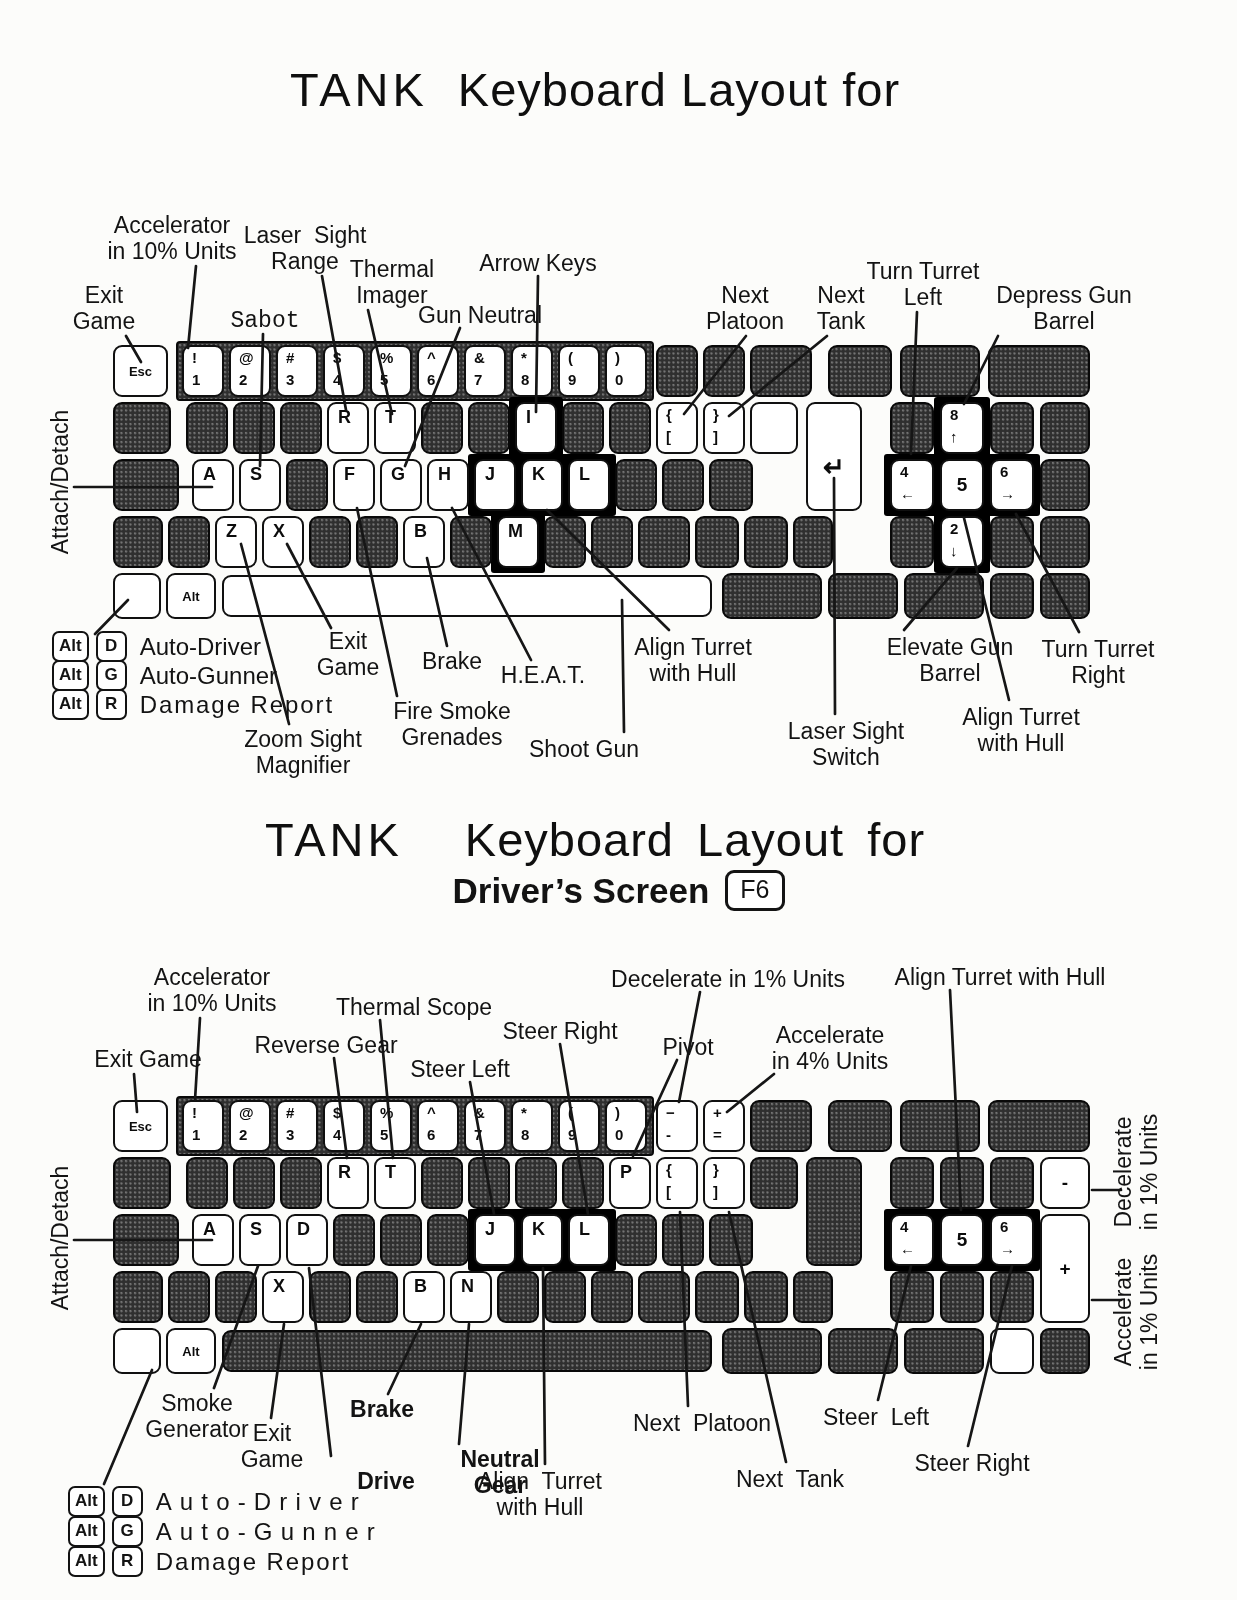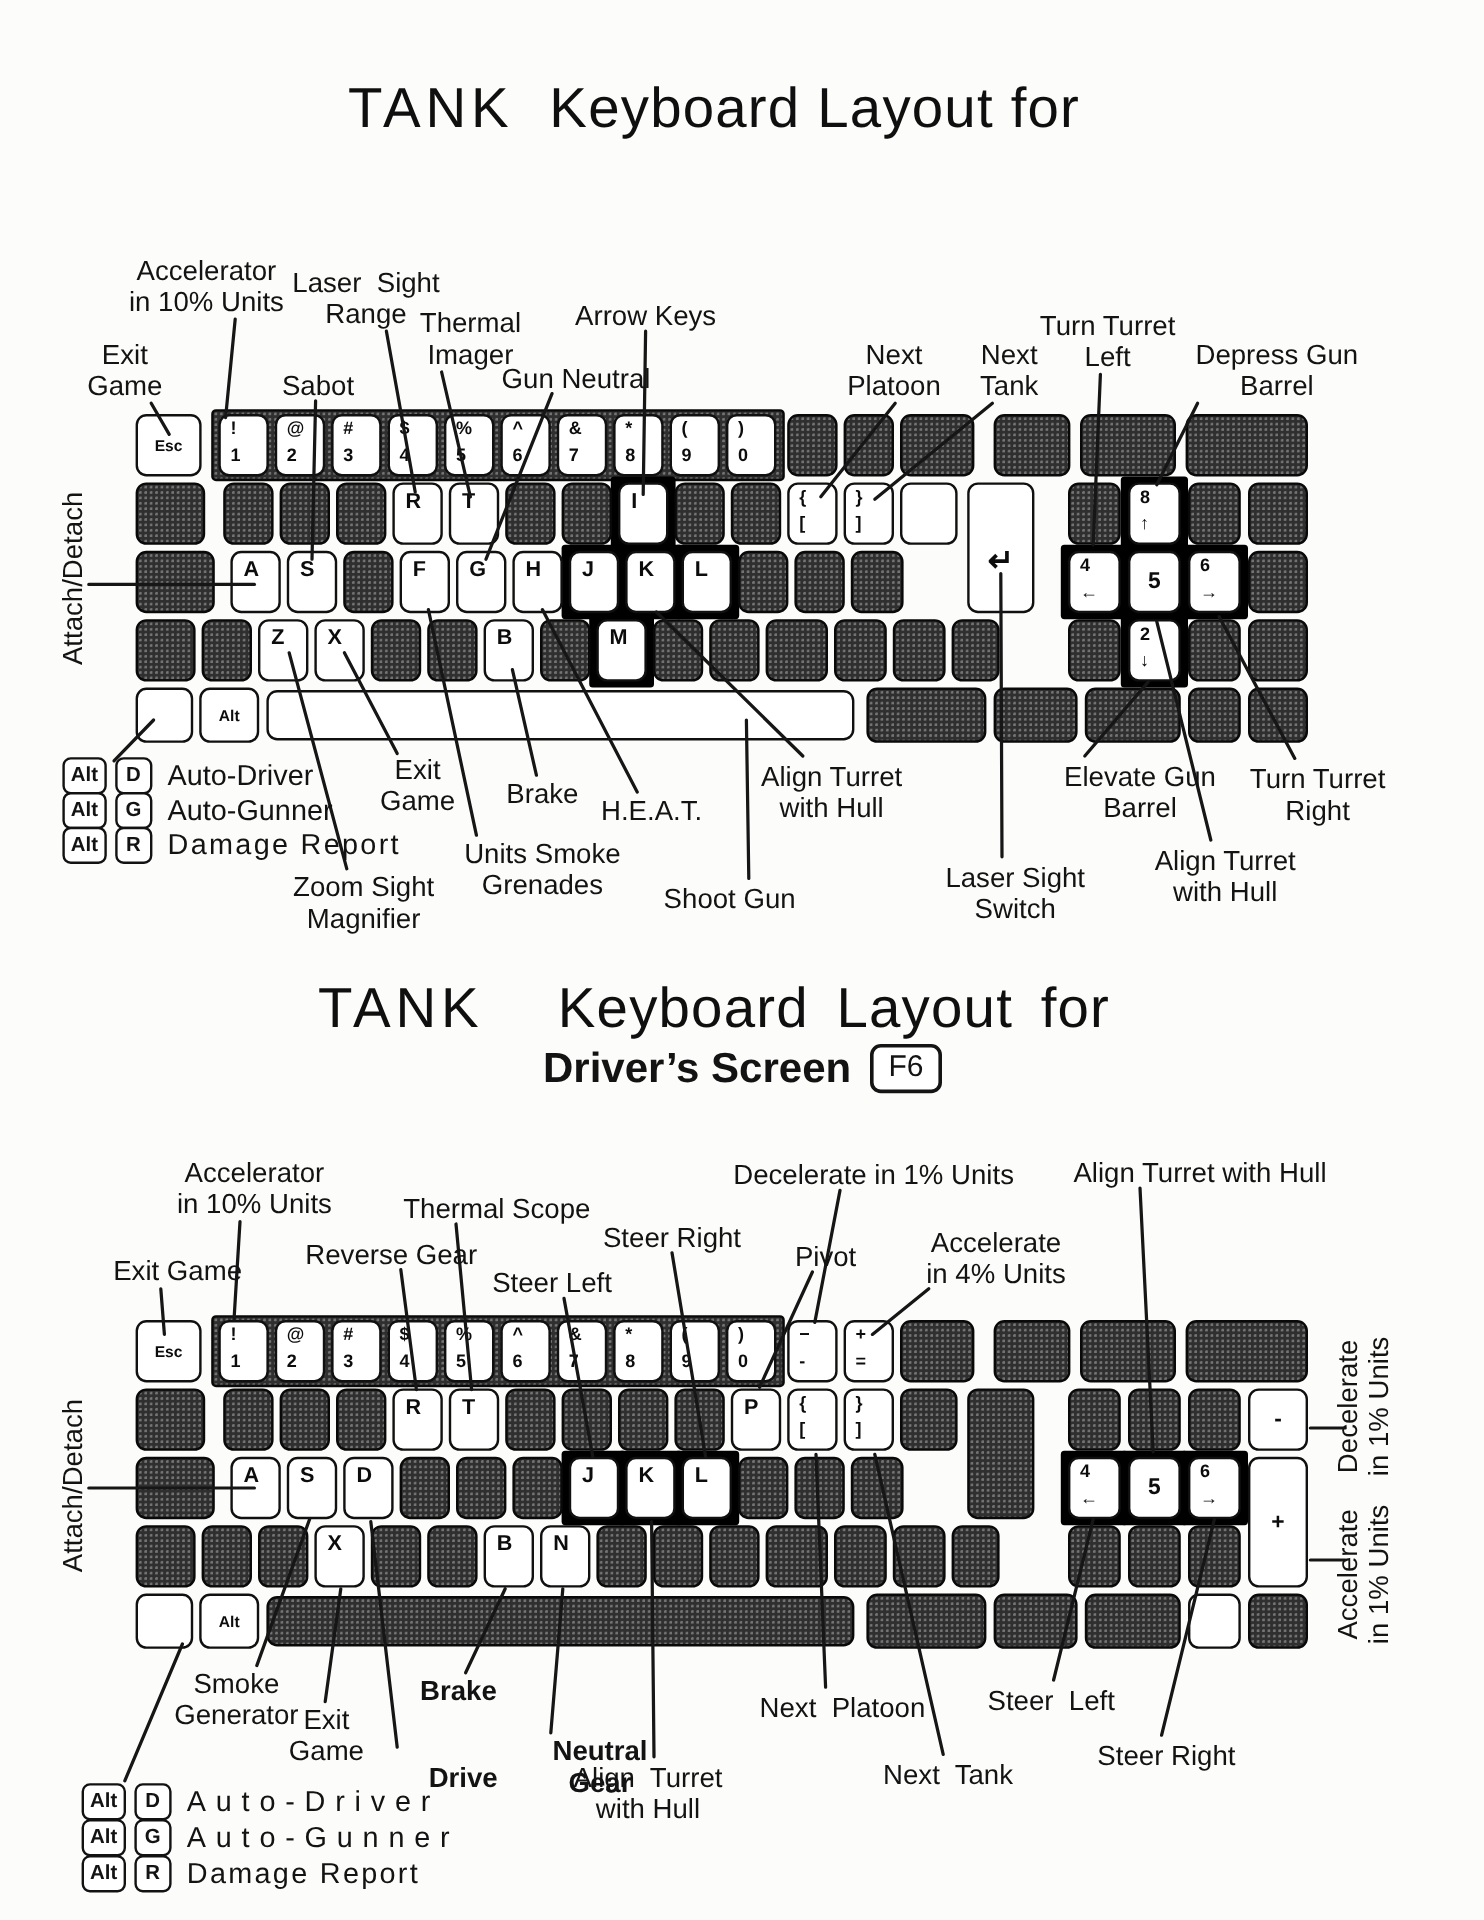--- a/index.html
+++ b/index.html
@@ -291,45 +291,45 @@
     <div class="key w" style="position: absolute; left: 222px; top: 575px; width: 490px; height: 42px;"></div>
     <div class="key d" style="position: absolute; left: 722px; top: 573px; width: 100px; height: 46px;"></div>
     <div class="key d" style="position: absolute; left: 828px; top: 573px; width: 70px; height: 46px;"></div>
     <div class="key d" style="position: absolute; left: 904px; top: 573px; width: 80px; height: 46px;"></div>
     <div class="key d" style="position: absolute; left: 990px; top: 573px; width: 44px; height: 46px;"></div>
     <div class="key d" style="position: absolute; left: 1040px; top: 573px; width: 50px; height: 46px;"></div>
     <div class="co" style="left: 172px; top: 212px;">Accelerator
 in 10% Units</div>
     <div class="co" style="left: 104px; top: 282px;">Exit
 Game</div>
-    <div class="co" style="left: 265px; top: 308px;">Sabot</div>
+    <div class="co" style="left: 265px; top: 308px; font-family: Liberation Mono, monospace;">Sabot</div>
     <div class="co" style="left: 305px; top: 222px;">Laser  Sight
 Range</div>
     <div class="co" style="left: 392px; top: 256px;">Thermal
 Imager</div>
     <div class="co" style="left: 480px; top: 302px;">Gun Neutral</div>
     <div class="co" style="left: 538px; top: 250px;">Arrow Keys</div>
     <div class="co" style="left: 745px; top: 282px;">Next
 Platoon</div>
     <div class="co" style="left: 841px; top: 282px;">Next
 Tank</div>
     <div class="co" style="left: 923px; top: 258px;">Turn Turret
 Left</div>
     <div class="co" style="left: 1064px; top: 282px;">Depress Gun
 Barrel</div>
     <div class="co rot" style="left: 60px; top: 482px;">Attach/Detach</div>
     <div class="co" style="left: 348px; top: 628px;">Exit
 Game</div>
     <div class="co" style="left: 452px; top: 648px;">Brake</div>
     <div class="co" style="left: 543px; top: 662px;">H.E.A.T.</div>
-    <div class="co" style="left: 452px; top: 698px;">Units Smoke
+    <div class="co" style="left: 452px; top: 698px;">Fire Smoke
 Grenades</div>
     <div class="co" style="left: 303px; top: 726px;">Zoom Sight
 Magnifier</div>
-    <div class="co" style="left: 608px; top: 736px;">Shoot Gun</div>
+    <div class="co" style="left: 584px; top: 736px;">Shoot Gun</div>
     <div class="co" style="left: 693px; top: 634px;">Align Turret
 with Hull</div>
     <div class="co" style="left: 846px; top: 718px;">Laser Sight
 Switch</div>
     <div class="co" style="left: 950px; top: 634px;">Elevate Gun
 Barrel</div>
     <div class="co" style="left: 1021px; top: 704px;">Align Turret
 with Hull</div>
     <div class="co" style="left: 1098px; top: 636px;">Turn Turret
 Right</div>

